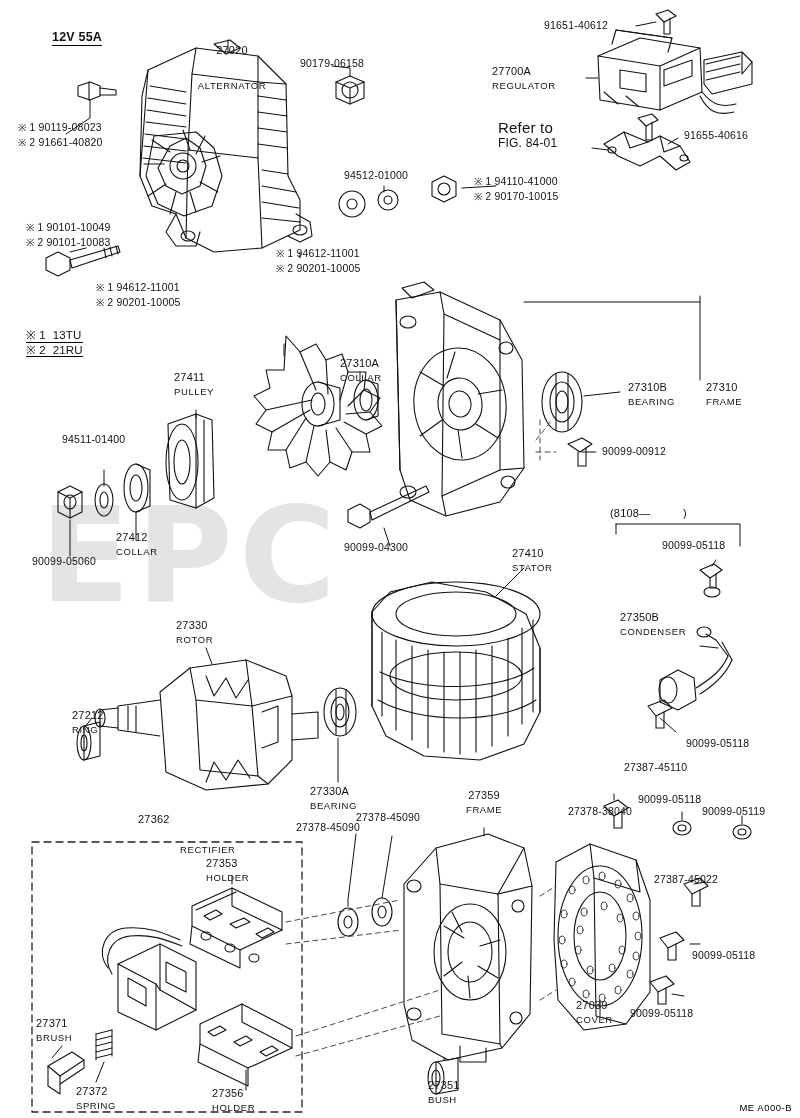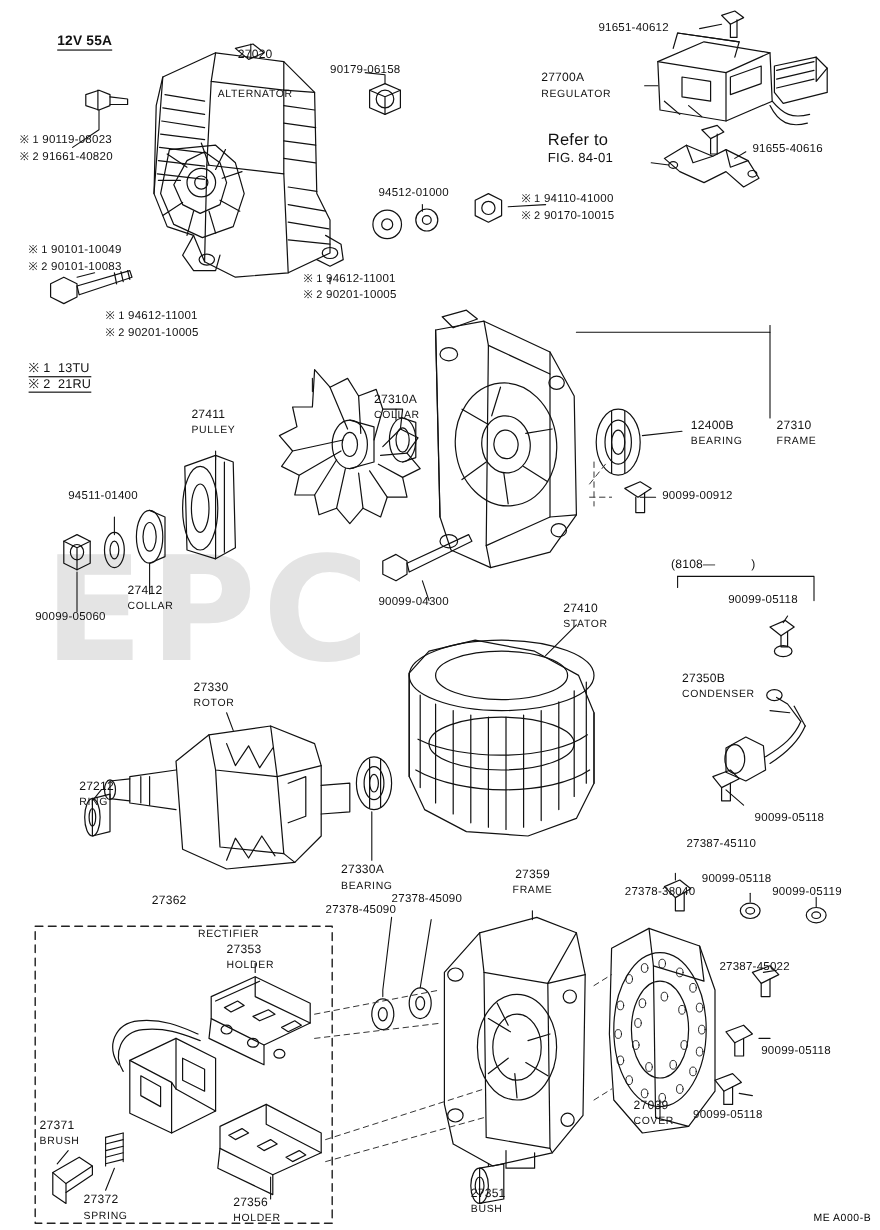--- a/index.html
+++ b/index.html
@@ -575,36 +575,36 @@
     </div>
 
     <div class="lbl" style="left:684px; top:130px;">91655-40616</div>
 
     <div style="position:absolute; left:706px; top:382px;">
       <div class="lbl num" style="position:static;">27310</div>
       <div class="lbl sub" style="position:static; margin-top:2px;">FRAME</div>
     </div>
 
     <div style="position:absolute; left:628px; top:382px;">
-      <div class="lbl num" style="position:static;">12400B</div>
+      <div class="lbl num" style="position:static;">27310B</div>
       <div class="lbl sub" style="position:static; margin-top:2px;">BEARING</div>
     </div>
 
     <div style="position:absolute; left:340px; top:358px;">
       <div class="lbl num" style="position:static;">27310A</div>
       <div class="lbl sub" style="position:static; margin-top:2px;">COLLAR</div>
     </div>
 
 
     <div style="position:absolute; left:174px; top:372px;">
       <div class="lbl num" style="position:static;">27411</div>
       <div class="lbl sub" style="position:static; margin-top:2px;">PULLEY</div>
     </div>
 
-    <div class="lbl" style="left:62px; top:446px;">94511-01400</div>
+    <div class="lbl" style="left:62px; top:434px;">94511-01400</div>
 
     <div style="position:absolute; left:116px; top:532px;">
       <div class="lbl num" style="position:static;">27412</div>
       <div class="lbl sub" style="position:static; margin-top:2px;">COLLAR</div>
     </div>
 
     <div class="lbl" style="left:32px; top:556px;">90099-05060</div>
 
     <div class="lbl" style="left:602px; top:446px;">90099-00912</div>
 

